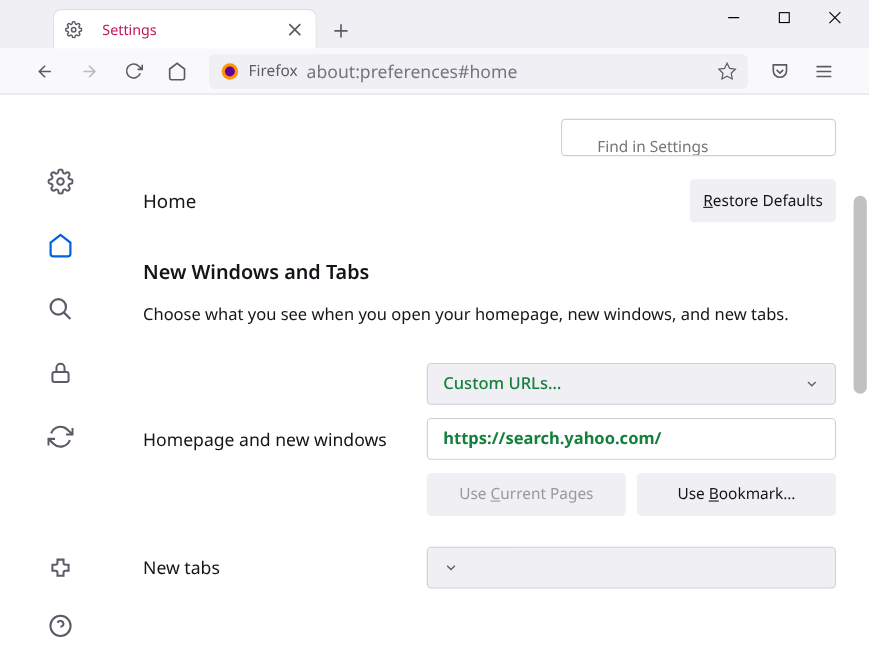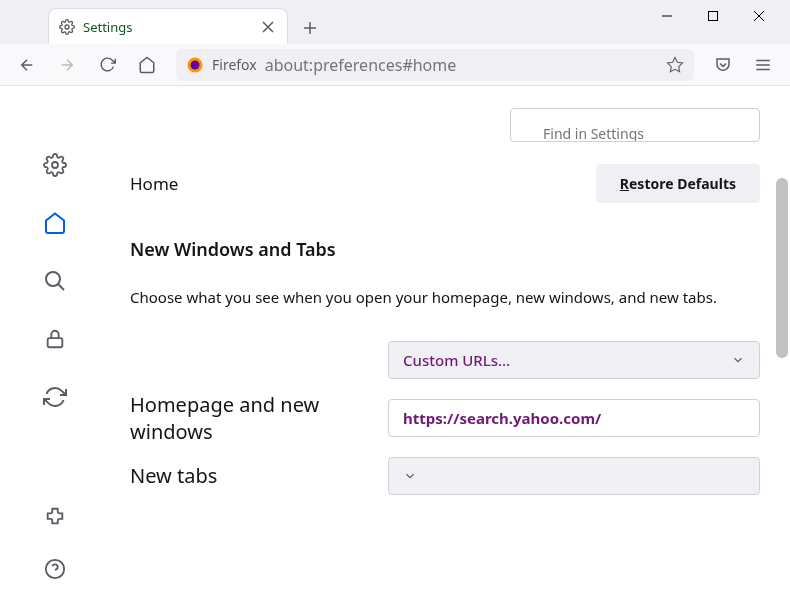--- a/index.html
+++ b/index.html
@@ -1,27 +1,27 @@
 <!DOCTYPE html>
 <html><head>
 <meta charset="utf-8">
 <style>
 * { margin: 0; padding: 0; box-sizing: border-box; font-family: "Segoe UI", system-ui, sans-serif; }
 body { width: 790px; height: 603px; background: #fff; overflow: hidden; position: relative; }
 
 
 .titlebar { height: 44px; background: #f0f0f4; display: flex; align-items: flex-end; padding-left: 48px; padding-right: 8px; }
 .tab { display: flex; align-items: center; height: 36px; background: #fff; border-radius: 8px 8px 0 0; padding: 0 10px; gap: 8px; min-width: 240px; border: 1px solid #ddd; border-bottom: none; }
-.tab-title { font-size: 13px; flex: 1; color: #14532d; }
+.tab-title { font-size: 13px; flex: 1; color: #be185d; margin-left: 10px; }
 .tab-close { width: 18px; height: 18px; display: flex; align-items: center; justify-content: center; color: #555; cursor: pointer; }
 .newtab-btn { width: 32px; height: 32px; display: flex; align-items: center; justify-content: center; margin-left: 6px; cursor: pointer; color: #555; }
 .window-controls { margin-left: auto; display: flex; gap: 0; align-self: flex-start; }
 .win-btn { width: 46px; height: 32px; display: flex; align-items: center; justify-content: center; cursor: pointer; }
 
-.toolbar { height: 42px; background: #f9f9fb; display: flex; align-items: center; padding: 0 10px; gap: 6px; border-bottom: 1px solid #e0e0e6; }
+.toolbar { height: 42px; background: #f9f9fb; display: flex; align-items: center; padding: 0 24px; gap: 6px; border-bottom: 1px solid #e0e0e6; }
 .tool-btn { width: 34px; height: 34px; display: flex; align-items: center; justify-content: center; cursor: pointer; border-radius: 6px; color: #5b5b66; }
 .tool-btn.disabled { color: #bbb; cursor: default; }
 .urlbar { flex: 1; height: 32px; background: #f0f0f4; border-radius: 6px; display: flex; align-items: center; padding: 0 10px; gap: 8px; margin: 0 6px; }
 .urlbar-brand { font-size: 14px; color: #5b5b66; }
 .urlbar-url { font-size: 16px; color: #747480; flex: 1; }
 .urlbar-star { color: #5b5b66; }
 
 
 .content-wrapper { display: flex; height: calc(603px - 86px); position: relative; }
 .sidebar { width: 110px; display: flex; flex-direction: column; align-items: center; padding-top: 65px; gap: 30px; }
@@ -30,29 +30,29 @@
 .sidebar-icon.active { color: #0060df; }
 
 .main { flex: 1; padding: 22px 30px 0 20px; overflow-y: auto; }
 .search-row { display: flex; justify-content: flex-end; margin-bottom: 20px; }
 .search-input { width: 250px; height: 34px; border: 1px solid #cfcfd8; border-radius: 4px; padding: 16px 10px 0 32px; font-size: 14px; background: #fff; color: #666; position: relative; }
 .search-wrapper { position: relative; }
 .search-icon-inside { position: absolute; left: 10px; top: 50%; transform: translateY(-50%); color: #888; }
 
 .page-title-row { display: flex; align-items: center; justify-content: space-between; margin-bottom: 34px; }
 .page-title { font-size: 17px; font-weight: 400; color: #15141a; }
-.btn { background: #f0f0f4; border: none; border-radius: 4px; padding: 10px 24px; font-size: 14px; cursor: pointer; color: #15141a; font-weight: 700; }
+.btn { background: #f0f0f4; border: none; border-radius: 4px; padding: 10px 12px; font-size: 14px; cursor: pointer; color: #15141a; font-weight: 400; }
 .btn.disabled { color: #999; cursor: default; }
 
-.section-title { font-size: 18px; font-weight: 600; color: #15141a; margin-bottom: 26px; }
+.section-title { font-size: 18px; font-weight: 600; color: #15141a; margin-bottom: 16px; }
 .section-desc { font-size: 15px; color: #15141a; margin-bottom: 34px; }
 
 .field-row { display: flex; align-items: center; gap: 18px; margin-bottom: 12px; }
-.field-label { width: 240px; font-size: 20px; color: #15141a; }
-.dropdown, .text-input { flex: 1; height: 38px; border: 1px solid #cfcfd8; border-radius: 4px; padding: 0 14px; font-size: 15px; background: #f0f0f4; display: flex; align-items: center; justify-content: space-between; cursor: pointer; color: #701a75; font-weight: 500; }
+.field-label { width: 240px; font-size: 16px; color: #15141a; }
+.dropdown, .text-input { flex: 1; height: 38px; border: 1px solid #cfcfd8; border-radius: 4px; padding: 0 14px; font-size: 15px; background: #f0f0f4; display: flex; align-items: center; justify-content: space-between; cursor: pointer; color: #15803d; font-weight: 500; }
 .text-input { background: #fff; font-weight: 700; }
 .dropdown-chevron { color: #5b5b66; }
 
 .btn-pair { display: flex; gap: 10px; margin-left: 258px; margin-bottom: 28px; }
 .btn-pair .btn { flex: 1; text-align: center; white-space: nowrap; overflow: hidden; text-overflow: ellipsis; }
 
 .underline { text-decoration: underline; text-decoration-thickness: 1px; }
 
 .scrollbar-track { position: absolute; right: 2px; top: 92px; width: 14px; height: 500px; }
 .scrollbar-thumb { position: absolute; right: 0; top: 0; width: 12px; height: 180px; background: #c1c1c1; border-radius: 6px; }
@@ -226,20 +226,24 @@
             </svg>
         </span>
       </div>
     </div>
 
     <div class="field-row">
       <div class="field-label">Homepage and new windows</div>
       <input class="text-input" value="https://search.yahoo.com/" style="">
     </div>
 
+    <div class="btn-pair">
+      <button class="btn disabled">Use <span class="underline">C</span>urrent Pages</button>
+      <button class="btn">Use <span class="underline">B</span>ookmark…</button>
+    </div>
 
     <div class="field-row">
       <div class="field-label">New tabs</div>
       <div class="dropdown">
         <span class="dropdown-chevron">
           <svg width="14" height="14" viewBox="0 0 24 24" fill="none" stroke="currentColor" stroke-width="2">
               <path d="M6 9l6 6 6-6"></path>
             </svg>
         </span>
       </div>

